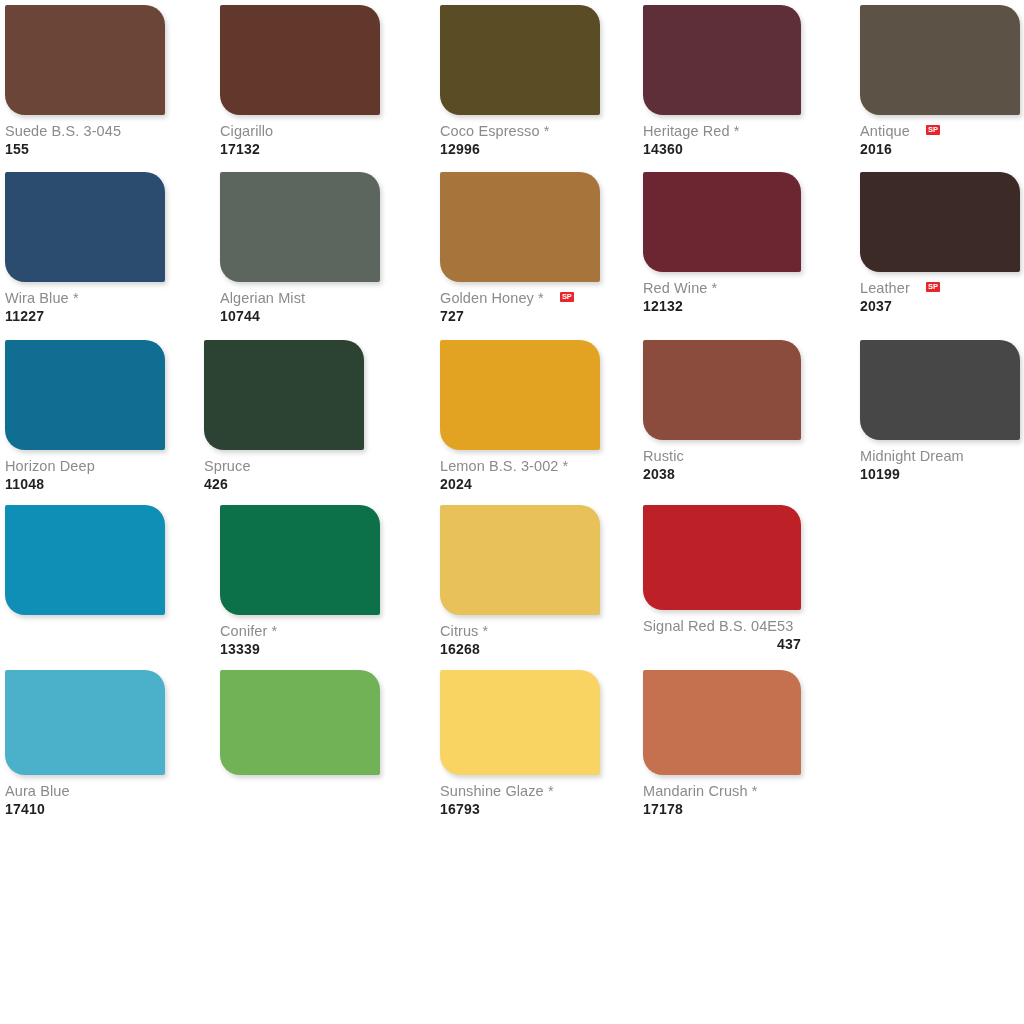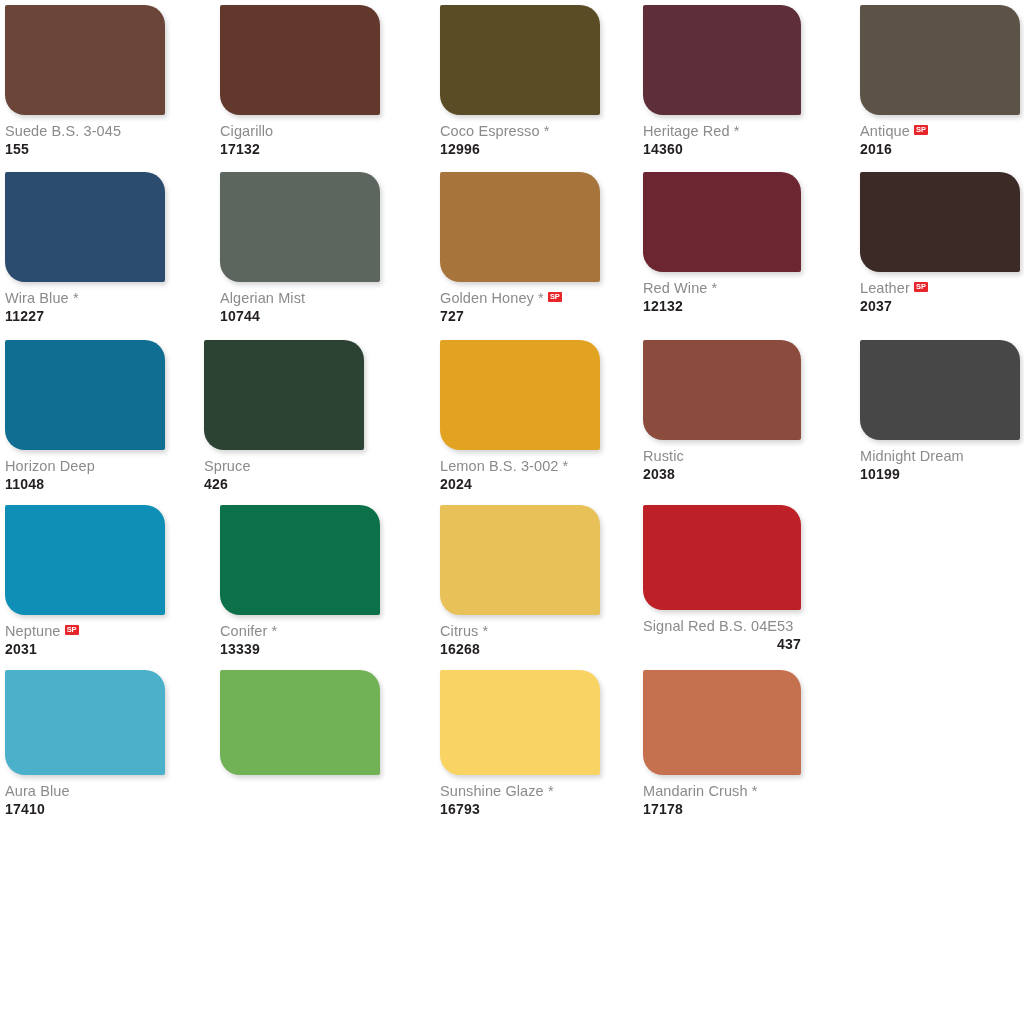--- a/index.html
+++ b/index.html
@@ -45,21 +45,21 @@
     display: inline-block;
     font-size: 14.5px;
     color: #8b8b8b;
     letter-spacing: 0.1px;
     vertical-align: middle;
   }
 
   .sp-badge {
     display: inline-block;
     vertical-align: middle;
-    margin-left: 4px;
+    margin-left: 16px;
     margin-bottom: 1px;
     background: #e8252a;
     color: #ffffff;
     font-size: 7.5px;
     font-weight: bold;
     line-height: 10px;
     height: 10px;
     min-width: 12px;
     padding: 0 1px;
     text-align: center;
@@ -136,21 +136,20 @@
     <div class="swatch-card" style="left: 643px; top: 340px; width: 158px;">
       <div class="swatch-chip" style="width: 158px; height: 100px; background: rgb(139, 76, 62);"></div>
       <div class="swatch-meta"><span class="swatch-name" style="color: rgb(139, 139, 139);">Rustic</span><span class="swatch-code" style="color: rgb(35, 31, 32);">2038</span></div>
     </div>
     <div class="swatch-card" style="left: 860px; top: 340px; width: 160px;">
       <div class="swatch-chip" style="width: 160px; height: 100px; background: rgb(71, 71, 71);"></div>
       <div class="swatch-meta"><span class="swatch-name" style="color: rgb(139, 139, 139);">Midnight Dream</span><span class="swatch-code" style="color: rgb(35, 31, 32);">10199</span></div>
     </div>
     <div class="swatch-card" style="left: 5px; top: 505px; width: 160px;">
       <div class="swatch-chip" style="width: 160px; height: 110px; background: rgb(15, 143, 181);"></div>
-      <div class="swatch-meta"><span class="swatch-name" style="color: rgb(139, 139, 139);">Neptune</span><span class="sp-badge" style="background: rgb(232, 37, 42);">SP</span><span class="swatch-code" style="color: rgb(35, 31, 32);">2031</span></div>
     </div>
     <div class="swatch-card" style="left: 220px; top: 505px; width: 160px;">
       <div class="swatch-chip" style="width: 160px; height: 110px; background: rgb(12, 112, 73);"></div>
       <div class="swatch-meta"><span class="swatch-name" style="color: rgb(139, 139, 139);">Conifer *</span><span class="swatch-code" style="color: rgb(35, 31, 32);">13339</span></div>
     </div>
     <div class="swatch-card" style="left: 440px; top: 505px; width: 160px;">
       <div class="swatch-chip" style="width: 160px; height: 110px; background: rgb(232, 193, 88);"></div>
       <div class="swatch-meta"><span class="swatch-name" style="color: rgb(139, 139, 139);">Citrus *</span><span class="swatch-code" style="color: rgb(35, 31, 32);">16268</span></div>
     </div>
     <div class="swatch-card" style="left: 643px; top: 505px; width: 158px;">

